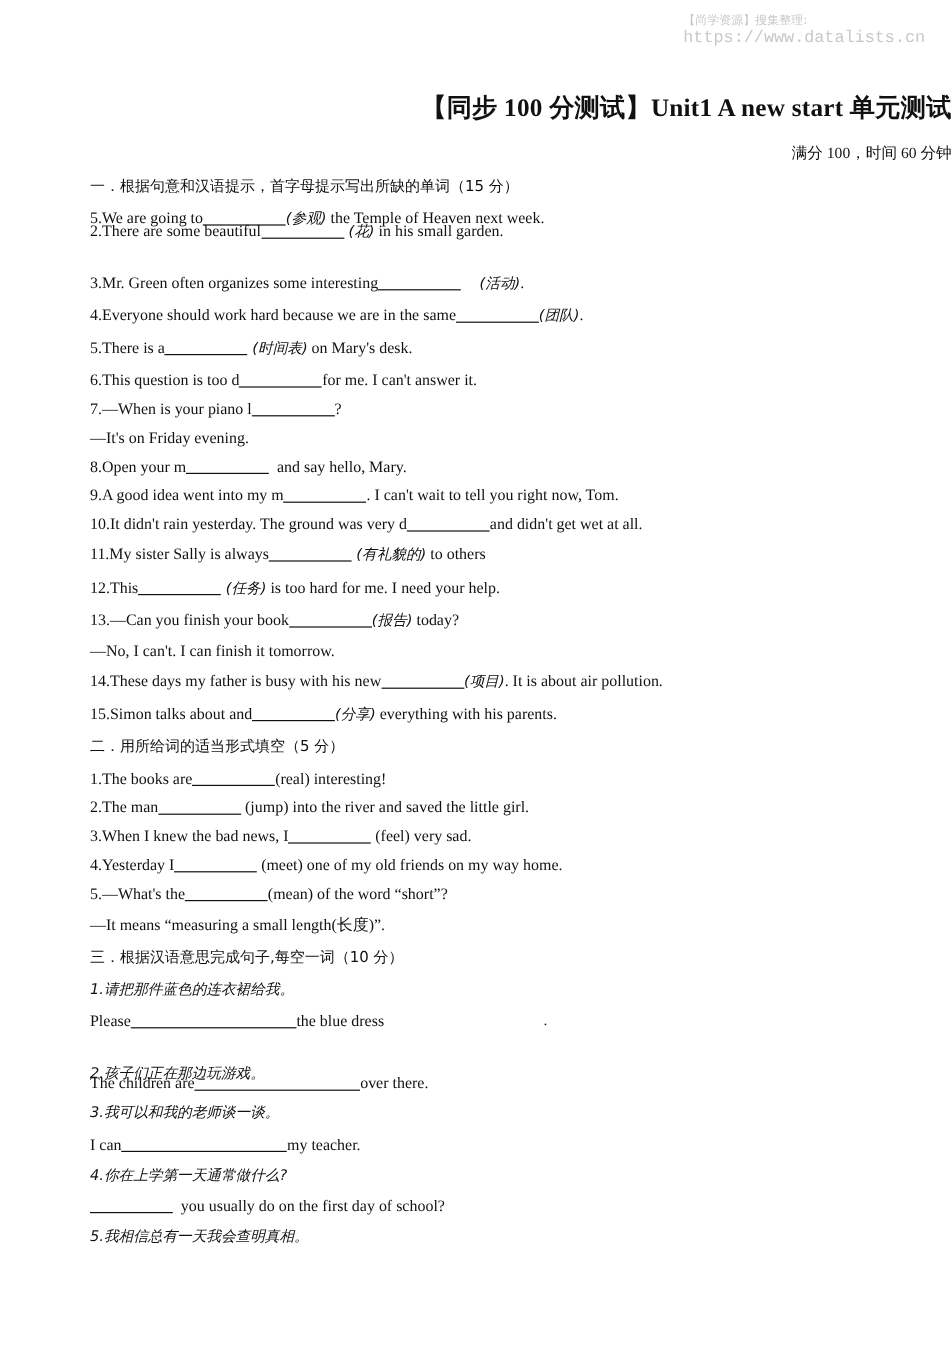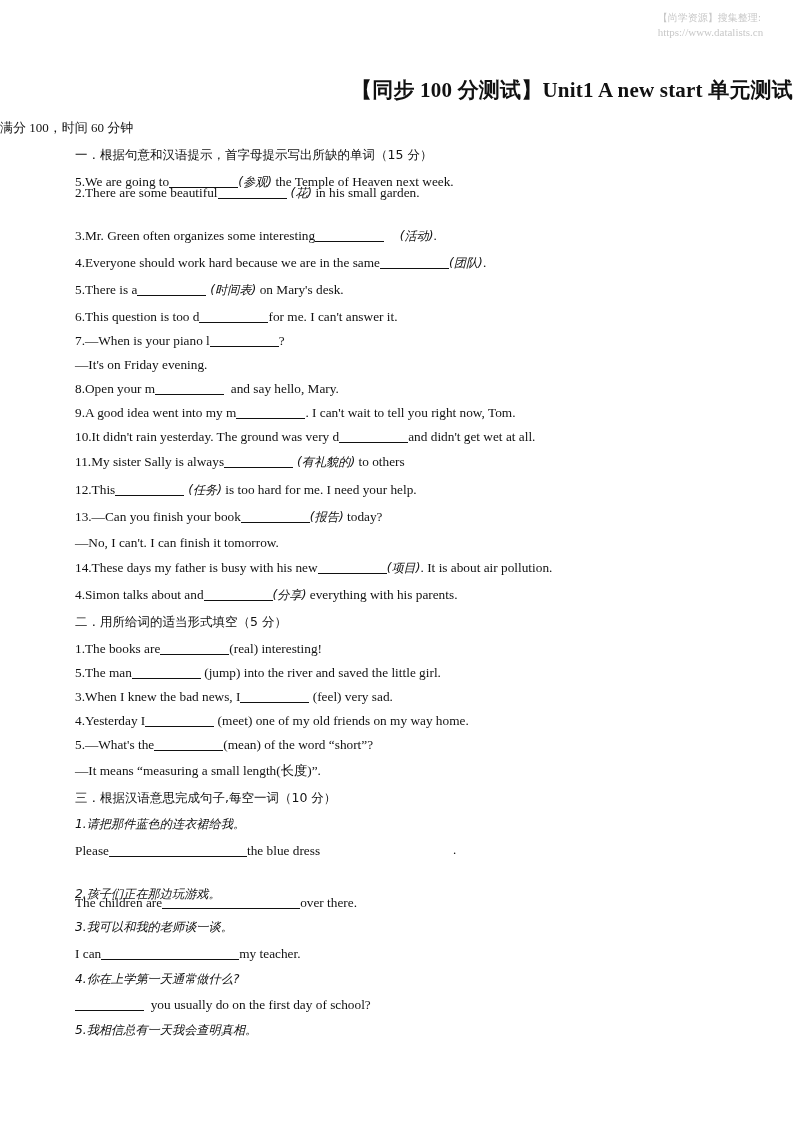--- a/index.html
+++ b/index.html
@@ -6,27 +6,27 @@
   body {
     width: 793px; height: 1122px; position: relative; overflow: hidden;
     font-family: "Liberation Serif", "DejaVu Serif", serif;
     color: #111;
   }
   .watermark {
     position: absolute; top: 11px; right: 22px; text-align: left;
     color: #c8c8c8; font-size: 10px; line-height: 14px;
   }
   .watermark .l1 { font-family: "DejaVu Sans", sans-serif; margin-right: 10px; }
-  .watermark .l2 { font-family: Liberation Serif, serif; font-size: 11px; }
+  .watermark .l2 { font-family: Liberation Mono, monospace; font-size: 14px; }
   .title {
     position: absolute; top: 76px; left: 0; width: 793px; text-align: right;
     font-size: 21px; font-weight: bold; letter-spacing: 0.2px;
   }
   .subtitle {
-    position: absolute; top: 119px; left: 0; width: 793px; text-align: left;
+    position: absolute; top: 119px; left: 0; width: 793px; text-align: right;
     font-size: 13px;
   }
   .line {
     position: absolute; left: 75px; font-size: 13.3px; white-space: pre;
     line-height: 18px;
     text-align: center;
   }
   .section { font-family: "DejaVu Sans", sans-serif; font-size: 12.5px; }
   .zh { font-family: "DejaVu Sans", sans-serif; font-size: 12.2px; font-style: italic; }
   .blank {
@@ -59,25 +59,25 @@
 <div class="line" style="top:332px"><span>7.—When is your piano l</span><span class="blank b70"></span><span>?</span></div>
 <div class="line" style="top:356px">—It's on Friday evening.</div>
 <div class="line" style="top:380px"><span>8.Open your m</span><span class="blank b70"></span><span>  and say hello, Mary.</span></div>
 <div class="line" style="top:404px"><span>9.A good idea went into my m</span><span class="blank b70"></span><span>. I can't wait to tell you right now, Tom.</span></div>
 <div class="line" style="top:428px"><span>10.It didn't rain yesterday. The ground was very d</span><span class="blank b70"></span><span>and didn't get wet at all.</span></div>
 <div class="line" style="top:453px"><span>11.My sister Sally is always</span><span class="blank b70"></span><span class="zh"> (有礼貌的)</span><span> to others</span></div>
 <div class="line" style="top:481px"><span>12.This</span><span class="blank b70"></span><span class="zh"> (任务)</span><span> is too hard for me. I need your help.</span></div>
 <div class="line" style="top:508px"><span>13.—Can you finish your book</span><span class="blank b70"></span><span class="zh">(报告)</span><span> today?</span></div>
 <div class="line" style="top:534px">—No, I can't. I can finish it tomorrow.</div>
 <div class="line" style="top:559px"><span>14.These days my father is busy with his new</span><span class="blank b70"></span><span class="zh">(项目)</span><span>. It is about air pollution.</span></div>
-<div class="line" style="top:586px"><span>4.Simon talks about and</span><span class="blank b70"></span><span class="zh">(分享)</span><span> everything with his parents.</span></div>
+<div class="line" style="top:586px"><span>15.Simon talks about and</span><span class="blank b70"></span><span class="zh">(分享)</span><span> everything with his parents.</span></div>
 
 <div class="line section" style="top:613px">二．用所给词的适当形式填空（5 分）</div>
 <div class="line" style="top:640px"><span>1.The books are</span><span class="blank b70"></span><span>(real) interesting!</span></div>
-<div class="line" style="top:664px"><span>5.The man</span><span class="blank b70"></span><span> (jump) into the river and saved the little girl.</span></div>
+<div class="line" style="top:664px"><span>2.The man</span><span class="blank b70"></span><span> (jump) into the river and saved the little girl.</span></div>
 <div class="line" style="top:688px"><span>3.When I knew the bad news, I</span><span class="blank b70"></span><span> (feel) very sad.</span></div>
 <div class="line" style="top:712px"><span>4.Yesterday I</span><span class="blank b70"></span><span> (meet) one of my old friends on my way home.</span></div>
 <div class="line" style="top:736px"><span>5.—What's the</span><span class="blank b70"></span><span>(mean) of the word “short”?</span></div>
 <div class="line" style="top:762px">—It means “measuring a small length(长度)”.</div>
 
 <div class="line section" style="top:789px">三．根据汉语意思完成句子,每空一词（10 分）</div>
 <div class="line zh" style="top:815px">1.请把那件蓝色的连衣裙给我。</div>
 <div class="line" style="top:842px"><span>Please</span><span class="blank b140"></span><span>the blue dress</span></div>
 <div class="dot" style="top:842px">.</div>
 <div class="line zh" style="top:885px">2.孩子们正在那边玩游戏。</div>

